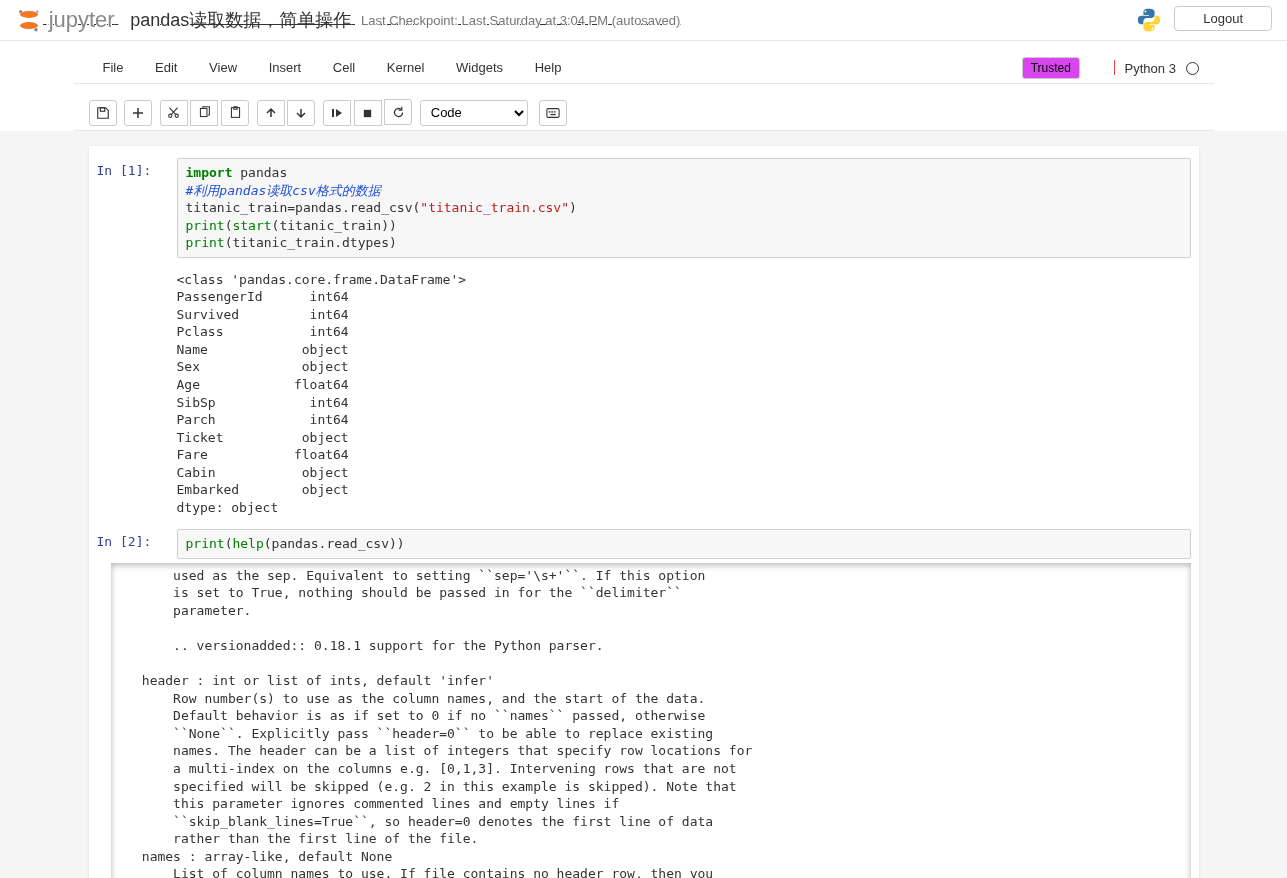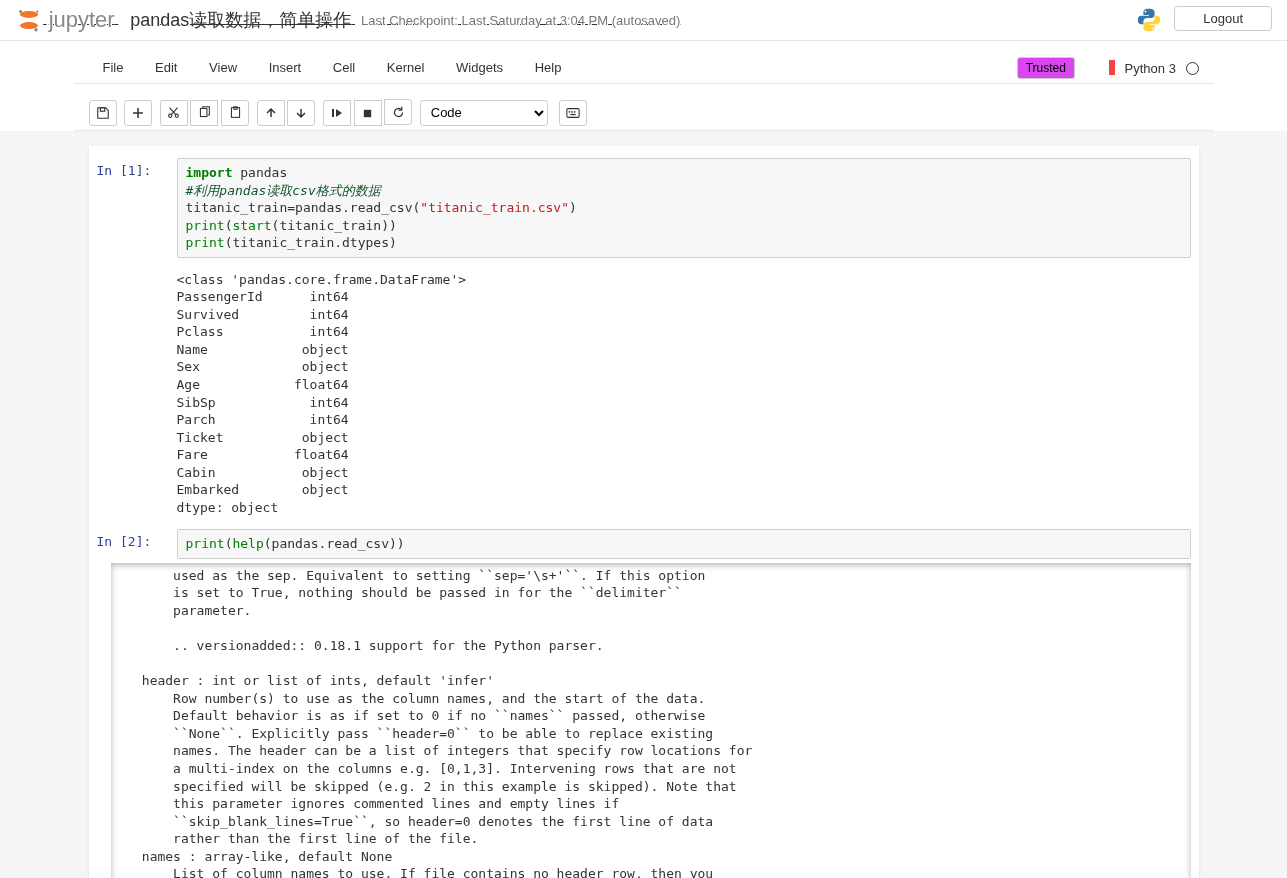--- a/index.html
+++ b/index.html
@@ -24,37 +24,37 @@
 .kernel-name { vertical-align: middle; }
 .kernel-circle { display: inline-block; width: 13px; height: 13px; border: 1.5px solid #333; border-radius: 50%; margin-left: 6px; vertical-align: middle; }
 
 #toolbar { background: #fff; padding: 4px 15px; border-bottom: 1px solid #e7e7e7; max-width: 1140px; margin: 0 auto; }
 .btn-group { display: inline-block; margin-right: 4px; vertical-align: middle; }
 .tb-btn { width: 28px; height: 26px; border: 1px solid #ccc; background: #fff; border-radius: 3px; cursor: pointer; display: inline-flex; align-items: center; justify-content: center; font-size: 13px; color: #333; padding: 0; }
 .tb-btn + .tb-btn { margin-left: -1px; border-radius: 0; }
 .btn-group .tb-btn:first-child { border-radius: 3px 0 0 3px; }
 .btn-group .tb-btn:last-child { border-radius: 0 3px 3px 0; }
 .btn-group .tb-btn:only-child { border-radius: 3px; }
-.cell-type-select { height: 26px; width: 128px; border: 1px solid #ccc; border-radius: 3px; font-size: 13px; padding: 0 6px; vertical-align: middle; background: #fff; }
+.cell-type-select { height: 26px; width: 108px; border: 1px solid #ccc; border-radius: 3px; font-size: 13px; padding: 0 6px; vertical-align: middle; background: #fff; }
 
 #notebook { background: #f5f5f5; padding: 15px; min-height: 770px; }
 #notebook-container { max-width: 1110px; margin: 0 auto; background: #fff; box-shadow: 0 1px 3px rgba(0,0,0,0.1); padding: 8px 0; }
 
 .cell { display: flex; padding: 4px 8px; }
 .prompt { width: 80px; min-width: 80px; text-align: left; font-family: "SimSun", monospace; font-size: 13px; padding: 5px 8px 5px 0; color: #303F9F; }
 .in-prompt { color: #303F9F; }
 .inner-cell { flex: 1; min-width: 0; }
 
 .input-area { border: 1px solid #cfcfcf; border-radius: 2px; background: #f7f7f7; padding: 5px 8px; font-family: "SimSun", "Consolas", monospace; font-size: 13px; line-height: 1.35; white-space: pre; overflow-x: auto; }
 .output-area { padding: 5px 0 5px 0; font-family: "SimSun", "Consolas", monospace; font-size: 13px; line-height: 1.35; white-space: pre; }
 .output-scroll { max-height: 330px; overflow-y: auto; box-shadow: inset 0 2px 6px rgba(0,0,0,0.3); padding: 4px 0 8px 0; }
 
 .cm-keyword { color: #008000; font-weight: bold; }
 .cm-builtin { color: #008000; }
-.cm-comment { color: #14532d; font-style: italic; text-align: right; }
+.cm-comment { color: #1d4ed8; font-style: italic; text-align: right; }
 .cm-string { color: #BA2121; }
 
 svg { display: block; }
 </style>
 </head>
 <body>
 
 <div id="header">
   <div id="header-container">
     <span class="logo-wrap">
@@ -89,21 +89,21 @@
     <span class="menu-item">Edit</span>
     <span class="menu-item">View</span>
     <span class="menu-item">Insert</span>
     <span class="menu-item">Cell</span>
     <span class="menu-item">Kernel</span>
     <span class="menu-item">Widgets</span>
     <span class="menu-item">Help</span>
   </div>
   <span class="kernel-indicator">
     <button class="trusted-btn">Trusted</button>
-    <span style="border-left:6px solid #ef4444; padding-left:10px;">
+    <span style="border-left:1px solid #ef4444; padding-left:10px;">
       <span class="kernel-name">Python 3</span>
       <span class="kernel-circle"></span>
     </span>
   </span>
 </div>
 
 <div id="toolbar">
   <div class="btn-group">
     <button class="tb-btn" title="Save">
         <svg width="14" height="14" viewBox="0 0 16 16">

